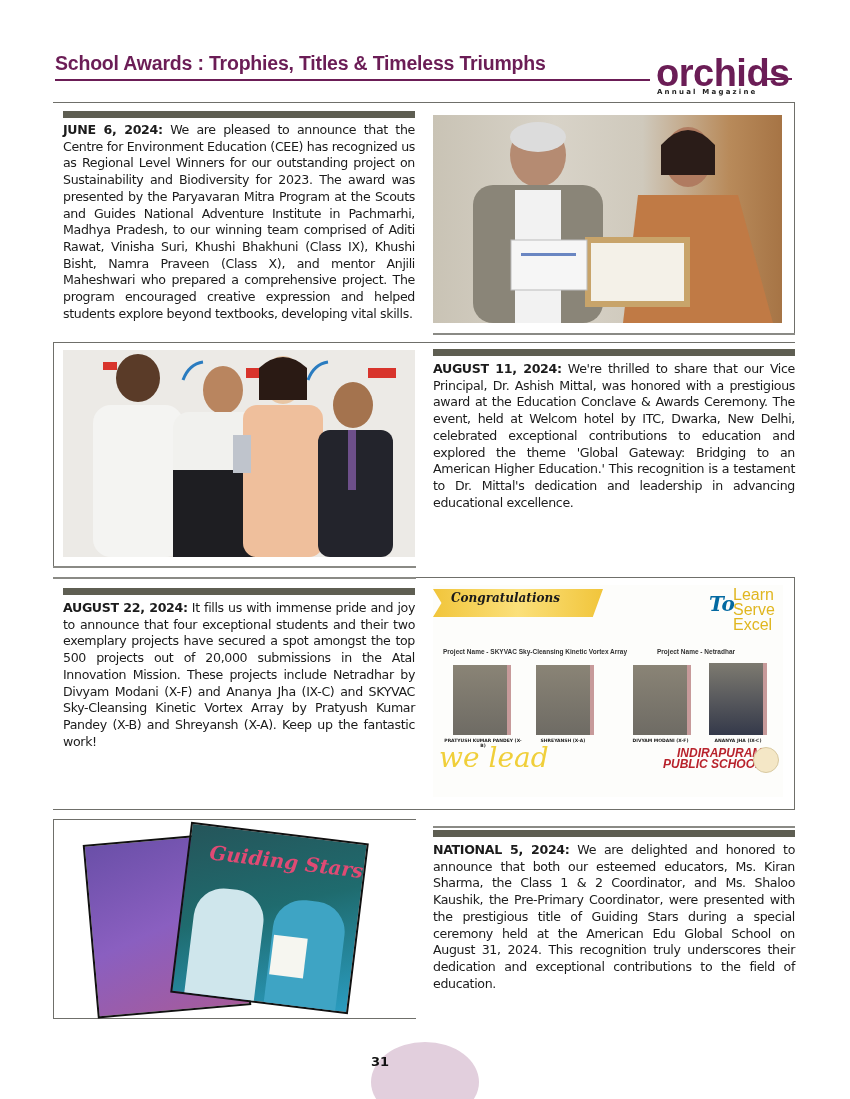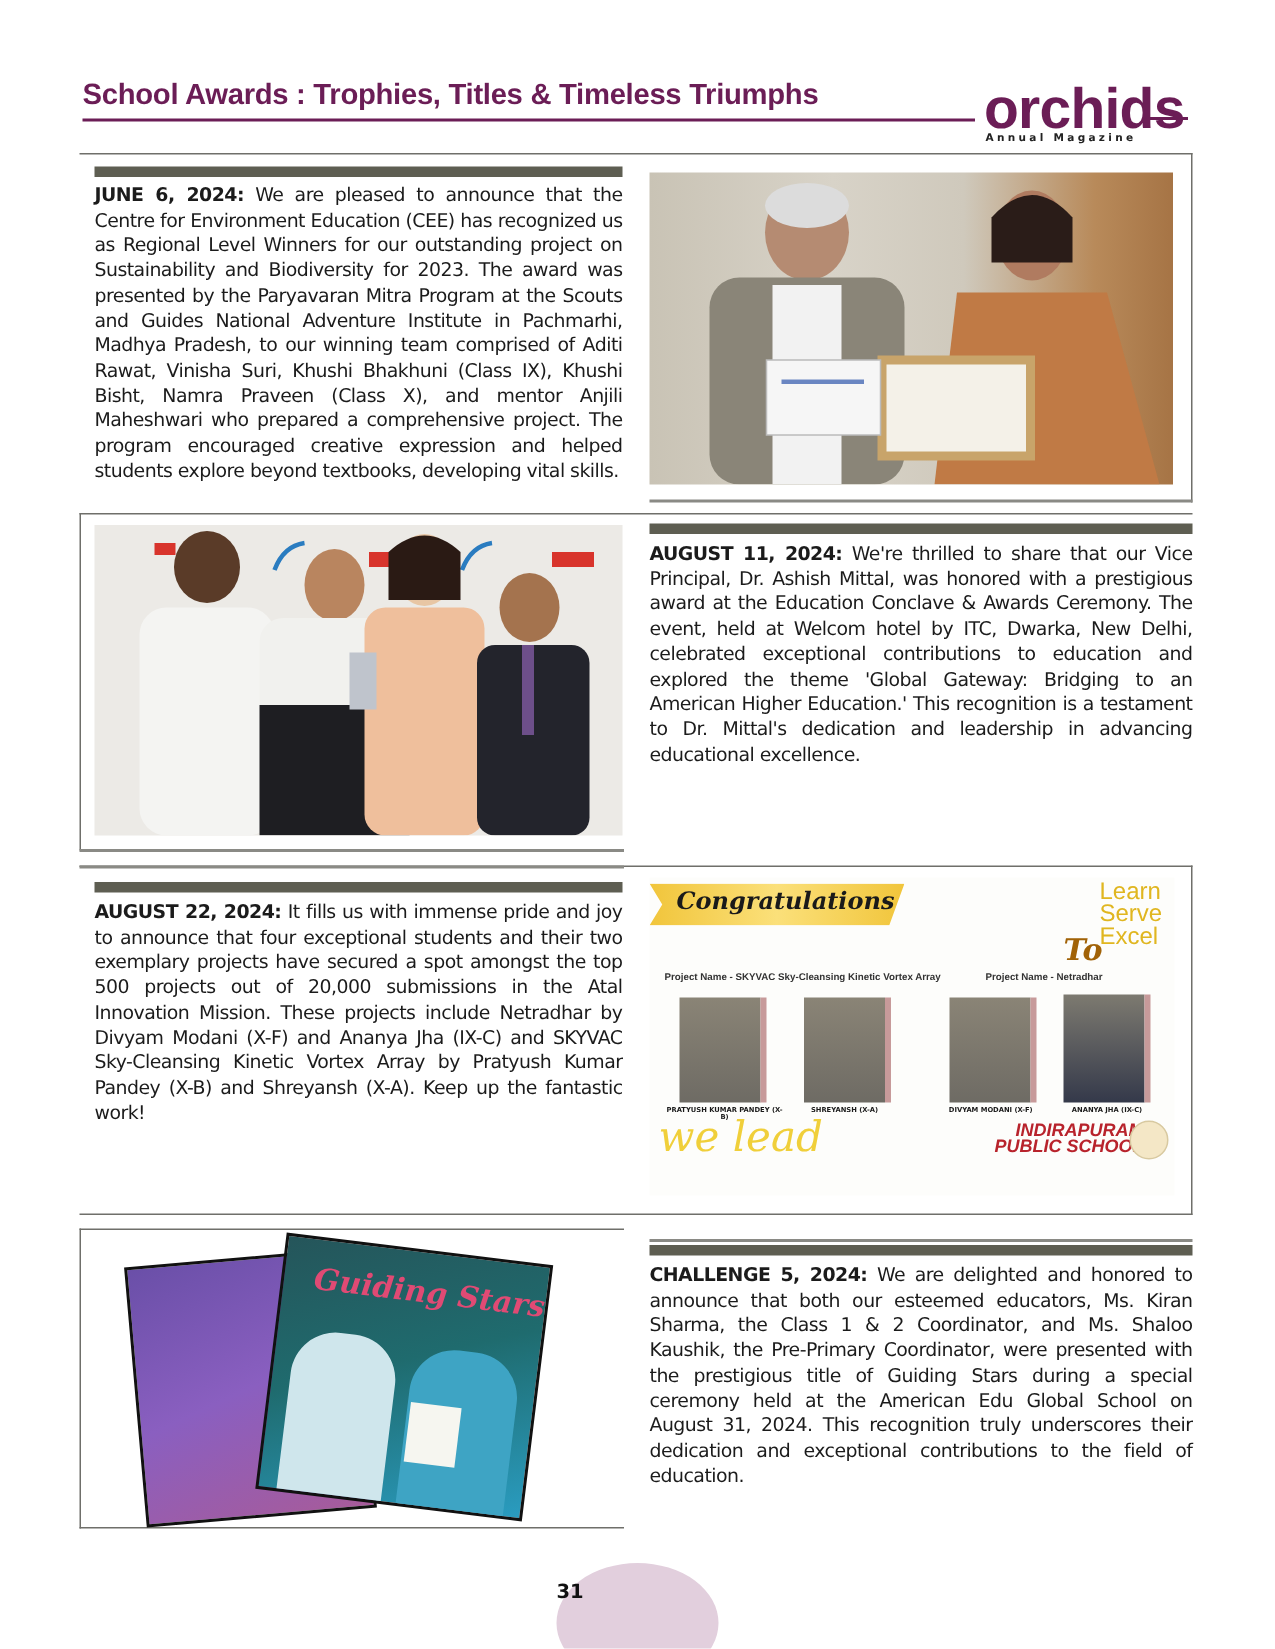--- a/index.html
+++ b/index.html
@@ -85,22 +85,22 @@
 
 <div class="abs frame" style="left:53px;top:577px;width:742px;height:233px;border-left:none;"></div>
 <div class="abs rule" style="left:53px;top:577px;width:363px;"></div>
 <div class="abs bar" style="left:63px;top:588px;width:352px;"></div>
 <div class="abs txt" style="left:63px;top:600px;width:352px;">
   <b>AUGUST 22, 2024:</b>
   <span>It fills us with immense pride and joy to announce that four exceptional students and their two exemplary projects have secured a spot amongst the top 500 projects out of 20,000 submissions in the Atal Innovation Mission. These projects include Netradhar by Divyam Modani (X-F) and Ananya Jha (IX-C) and SKYVAC Sky-Cleansing Kinetic Vortex Array by Pratyush Kumar Pandey (X-B) and Shreyansh (X-A). Keep up the fantastic work!</span>
 </div>
 <div class="abs photo" style="left:433px;top:585px;width:350px;height:212px;background:#fdfdfb;">
   <div class="abs" style="left:0;top:4px;width:170px;height:28px;background:linear-gradient(90deg,#f1c53b,#fbe07a,#f1c53b);clip-path:polygon(0 0,100% 0,94% 100%,0 100%,5% 50%);"></div>
-  <div class="abs" style="left:18px;top:6px;font-family:'DejaVu Serif',serif;font-style:italic;font-weight:bold;font-size:16px;color:#1a1a1a;">Congratulations</div>
-  <div class="abs" style="left:276px;top:36px;font-family:'DejaVu Serif',serif;font-style:italic;font-weight:bold;font-size:20px;color:#a16207;">To</div>
+  <div class="abs" style="left:18px;top:6px;font-family:'DejaVu Serif',serif;font-style:italic;font-weight:bold;font-size:12px;color:#1a1a1a;">Congratulations</div>
+  <div class="abs" style="left:276px;top:7px;font-family:'DejaVu Serif',serif;font-style:italic;font-weight:bold;font-size:20px;color:#0369a1;">To</div>
   <div class="abs" style="left:300px;top:2px;font-family:'Liberation Sans',sans-serif;font-size:16px;line-height:15px;color:#e0b620;">
     <div>Learn</div>
     <div>Serve</div>
     <div>Excel</div>
   </div>
   <div class="abs" style="left:10px;top:63px;font-family:'Liberation Sans',sans-serif;font-weight:bold;font-size:6.5px;color:#333;">Project Name - SKYVAC Sky-Cleansing Kinetic Vortex Array</div>
   <div class="abs" style="left:224px;top:63px;font-family:'Liberation Sans',sans-serif;font-weight:bold;font-size:6.5px;color:#333;">Project Name - Netradhar</div>
   <div class="abs" style="left:20px;top:80px;width:54px;height:70px;background:linear-gradient(#8a8476,#6e6b64);border-right:4px solid #c79a9a;"></div>
   <div class="abs" style="left:103px;top:80px;width:54px;height:70px;background:linear-gradient(#8a8476,#6e6b64);border-right:4px solid #c79a9a;"></div>
   <div class="abs" style="left:200px;top:80px;width:54px;height:70px;background:linear-gradient(#8a8476,#6e6b64);border-right:4px solid #c79a9a;"></div>
@@ -114,21 +114,21 @@
     <div>INDIRAPURAM</div>
     <div>PUBLIC SCHOOL</div>
   </div>
   <div class="abs" style="left:320px;top:162px;width:24px;height:24px;border-radius:50%;background:#f4e7c6;border:1px solid #d8c9a0;"></div>
 </div>
 
 <div class="abs frame" style="left:53px;top:819px;width:363px;height:200px;border-right:none;"></div>
 <div class="abs rule" style="left:433px;top:826px;width:362px;"></div>
 <div class="abs bar" style="left:433px;top:830px;width:362px;"></div>
 <div class="abs txt" style="left:433px;top:842px;width:362px;">
-  <b>CHALLENGE 5, 2024:</b>
+  <b>NATIONAL 5, 2024:</b>
   <span>We are delighted and honored to announce that both our esteemed educators, Ms. Kiran Sharma, the Class 1 &amp; 2 Coordinator, and Ms. Shaloo Kaushik, the Pre-Primary Coordinator, were presented with the prestigious title of Guiding Stars during a special ceremony held at the American Edu Global School on August 31, 2024. This recognition truly underscores their dedication and exceptional contributions to the field of education.</span>
 </div>
 <div class="abs" style="left:90px;top:838px;width:150px;height:170px;background:linear-gradient(160deg,#6a4fa8,#8a5fc0 50%,#a75b9a);border:2px solid #111;transform:rotate(-5deg);"></div>
 <div class="abs" style="left:180px;top:832px;width:175px;height:168px;background:linear-gradient(160deg,#25555a,#1f6b6e 45%,#2a9cc0);border:2px solid #111;transform:rotate(7deg);overflow:hidden;">
   <div class="abs" style="left:20px;top:14px;font-family:'DejaVu Serif',serif;font-style:italic;font-weight:bold;font-size:20px;color:#e04a74;">Guiding Stars</div>
   <div class="abs" style="left:12px;top:60px;width:70px;height:120px;border-radius:30px 30px 0 0;background:#cfe6ec;"></div>
   <div class="abs" style="left:92px;top:62px;width:72px;height:120px;border-radius:30px 30px 0 0;background:#3ea4c4;"></div>
   <div class="abs" style="left:94px;top:100px;width:34px;height:40px;background:#f6f6f0;"></div>
 </div>
 

